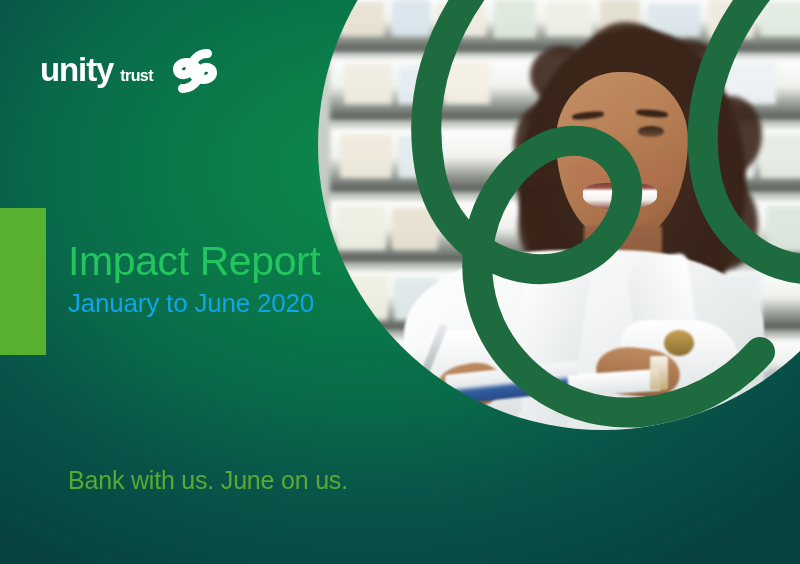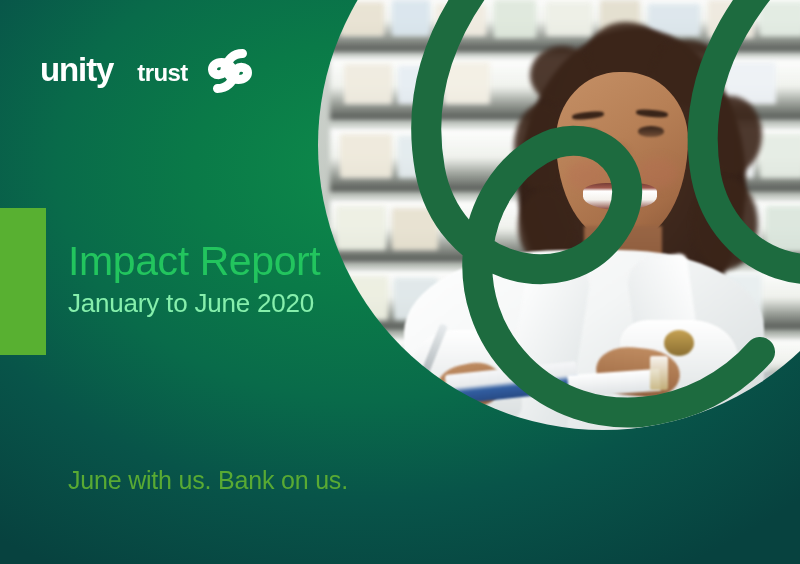--- a/index.html
+++ b/index.html
@@ -286,24 +286,24 @@
   .logo-row1 {
     display: flex;
     align-items: baseline;
   }
   .logo-unity {
     font-size: 33px;
     font-weight: 700;
     letter-spacing: -1.1px;
   }
   .logo-trust {
-    font-size: 24px;
+    font-size: 16px;
     font-weight: 700;
     letter-spacing: -0.6px;
-    margin-left: 24px;
+    margin-left: 7px;
   }
   .logo-bank {
     font-size: 33px;
     font-weight: 700;
     letter-spacing: -1.1px;
     margin-top: 1px;
   }
   .logo-mark {
     margin-left: 11px;
     margin-top: 2px;
@@ -317,21 +317,21 @@
   }
   .title-main {
     color: #22c55e;
     font-size: 41px;
     font-weight: 400;
     letter-spacing: -0.4px;
     line-height: 1.06;
     margin: 0;
   }
   .title-sub {
-    color: #86efac;
+    color: #0ea5e9;
     font-size: 26px;
     font-weight: 400;
     letter-spacing: -0.2px;
     line-height: 1.1;
     margin: 6px 0 0 0;
   }
 
   
   .tagline {
     position: absolute;
@@ -486,15 +486,15 @@
                C 23.4 34.8, 26 32.2, 26 29
                " fill="none" stroke="#ffffff" stroke-width="9" stroke-linecap="round"></path>
     </svg>
   </div>
 
   <div class="title-block">
     <h1 class="title-main">Impact Report</h1>
     <p class="title-sub">January to June 2020</p>
   </div>
 
-  <div class="tagline">June with us. Bank on us.</div>
+  <div class="tagline">Bank with us. June on us.</div>
 
 </div>
 
 </body></html>

